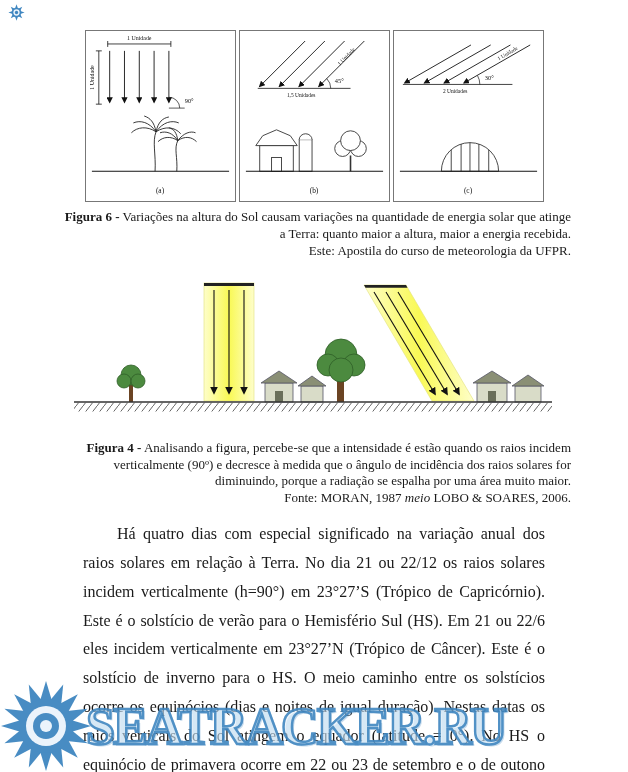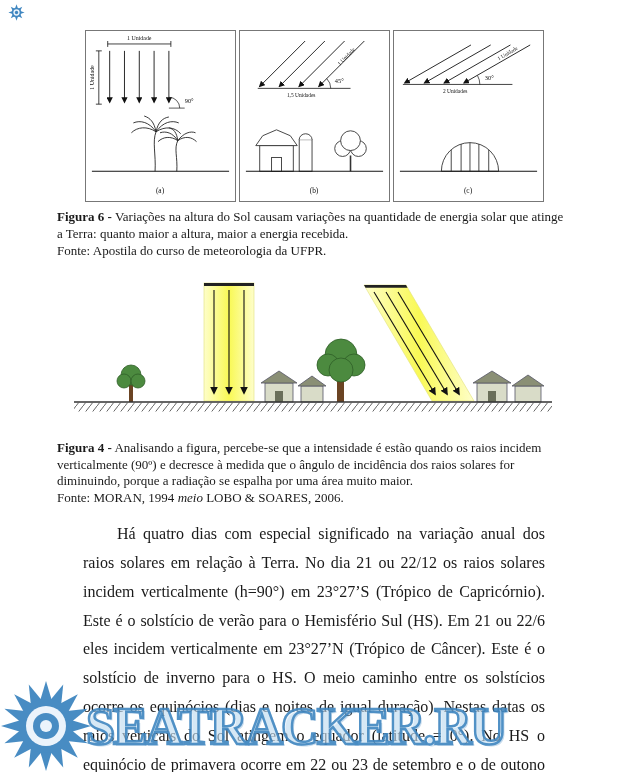--- a/index.html
+++ b/index.html
@@ -6,21 +6,21 @@
   body {
     width:628px; height:772px; position:relative; overflow:hidden;
     background:#ffffff; color:#1a1a1a;
     font-family:"Liberation Serif", serif;
   }
   .content { padding-top:30px; position:relative; z-index:1; }
 
   .fig6-row { display:flex; justify-content:center; gap:3px; }
   .panel { border:1px solid #777; background:#fff; }
 
-  .caption { width:514px; margin:7px auto 0; text-align:left; font-size:13px; line-height:1.3; }
+  .caption { width:514px; margin:7px auto 0; text-align:right; font-size:13px; line-height:1.3; }
   .caption b { font-weight:bold; }
 
   .fig7-wrap { width:490px; margin:11px auto 0; }
 
   .bodytext {
     width:462px; margin:13px auto 0;
     font-size:16px; line-height:1.8; text-align:justify; text-indent:34px;
   }
 
   .watermark {
@@ -187,21 +187,21 @@
         <line x1="96" y1="142" x2="96" y2="120.5"></line>
       </g>
 
       <line x1="6" y1="142" x2="145" y2="142" stroke="#111" stroke-width="1"></line>
       <text x="75" y="164" font-size="7.5" text-anchor="middle">(c)</text>
     </svg>
   </div>
 
   <div class="caption">
     <p><b>Figura 6 -</b><span> Variações na altura do Sol causam variações na quantidade de energia solar que atinge a Terra: quanto maior a altura, maior a energia recebida.</span></p>
-    <p>Fonte: Apostila do curso de meteorologia da UFPR.</p>
+    <p>Este: Apostila do curso de meteorologia da UFPR.</p>
   </div>
 
   <div class="fig7-wrap">
     <svg width="490" height="158" viewBox="0 0 490 158">
       <defs>
         <marker id="arr7" markerWidth="7" markerHeight="7" refX="5.5" refY="3.5" orient="auto">
             <path d="M0,0 L7,3.5 L0,7 Z" fill="#111"></path>
           </marker>
         <linearGradient id="gradV" x1="0" y1="0" x2="1" y2="0">
           <stop offset="0" stop-color="#fefec9"></stop>
@@ -260,21 +260,21 @@
         <polygon points="443,115 459,104 475,115" fill="#8a8f75" stroke="#556" stroke-width="0.8"></polygon>
       </g>
 
       <line x1="5" y1="131" x2="483" y2="131" stroke="#333" stroke-width="1.3"></line>
       <rect x="5" y="131.5" width="478" height="9" fill="url(#hatch7)"></rect>
     </svg>
   </div>
 
   <div class="caption">
     <p><b>Figura 4 -</b><span> Analisando a figura, percebe-se que a intensidade é estão quando os raios incidem verticalmente (90º) e decresce à medida que o ângulo de incidência dos raios solares for diminuindo, porque a radiação se espalha por uma área muito maior.</span></p>
-    <p><span>Fonte: MORAN, 1994 </span><i>meio</i><span> LOBO &amp; SOARES, 2006.</span></p>
+    <p><span>Fonte: MORAN, 1987 </span><i>meio</i><span> LOBO &amp; SOARES, 2006.</span></p>
   </div>
 
   <p class="bodytext">Há quatro dias com especial significado na variação anual dos raios solares em relação à Terra. No dia 21 ou 22/12 os raios solares incidem verticalmente (h=90°) em 23°27’S (Trópico de Capricórnio). Este é o solstício de verão para o Hemisfério Sul (HS). Em 21 ou 22/6 eles incidem verticalmente em 23°27’N (Trópico de Câncer). Este é o solstício de inverno para o HS. O meio caminho entre os solstícios ocorre os equinócios (dias e noites de igual duração). Nestas datas os raios verticais do Sol atingem o equador (latitude = 0°). No HS o equinócio de primavera ocorre em 22 ou 23 de setembro e o de outono em 21 ou 22 de março. As direções relativas dos raios solares e a posição do círculo de iluminação para essas datas estão representadas na figura 8.</p>
 </div>
 
 <div class="watermark">
   <svg width="92" height="92" viewBox="0 0 92 92">
     <g transform="translate(46,46)" fill="#3f86c0">
       <g transform="rotate(0)">
           <polygon points="0,-45 6,-25 -6,-25"></polygon>

